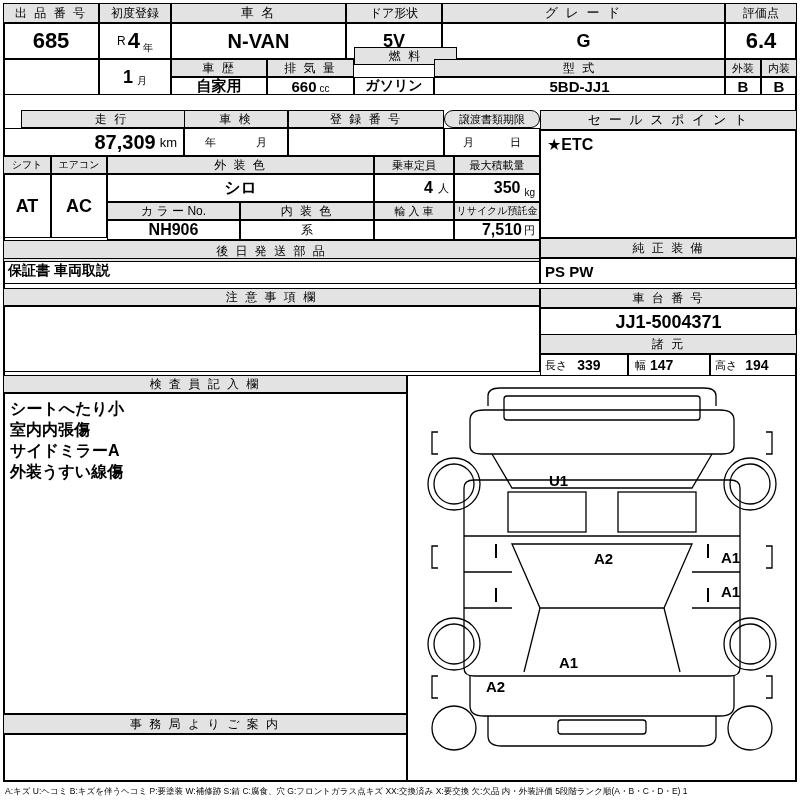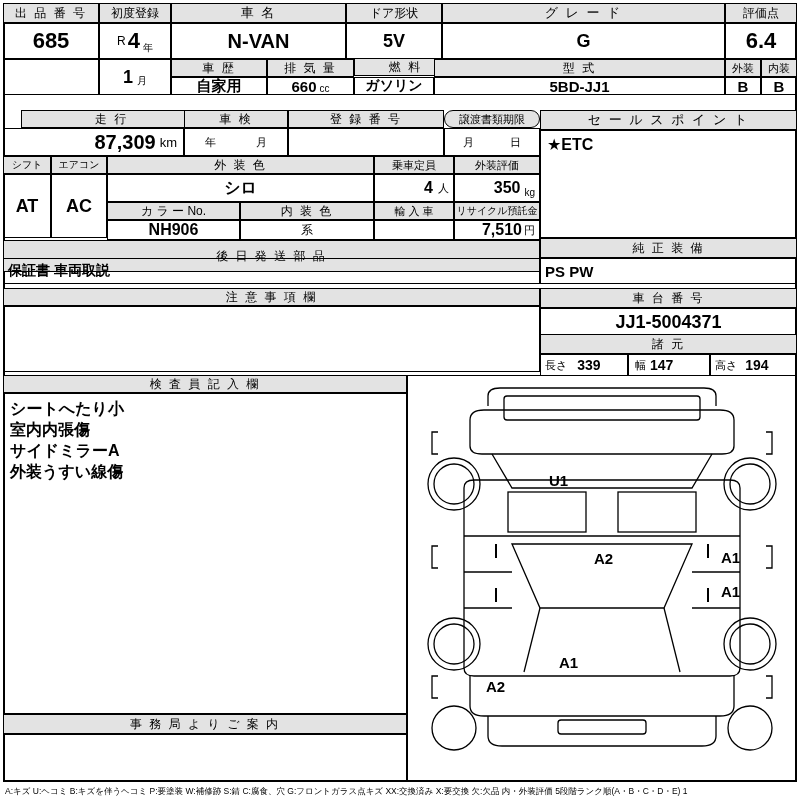--- a/index.html
+++ b/index.html
@@ -66,21 +66,21 @@
 
   <div class="box hdr c f12 sp" style="left:171px;top:59px;width:96px;height:18px;">車 歴</div>
   <div class="box c f15 b" style="left:171px;top:77px;width:96px;height:18px;">自家用</div>
 
   <div class="box hdr c f12 sp" style="left:267px;top:59px;width:87px;height:18px;">排 気 量</div>
   <div class="box c" style="left:267px;top:77px;width:87px;height:18px;">
     <span class="f15 b">660</span>
     <span class="f10" style="margin-left:3px;align-self:flex-end;">cc</span>
   </div>
 
-  <div class="box hdr c f12 sp" style="left:354px;top:58px;width:103px;height:18px;">燃 料</div>
+  <div class="box hdr c f12 sp" style="left:354px;top:47px;width:103px;height:18px;">燃 料</div>
   <div class="box c f14 b" style="left:354px;top:77px;width:80px;height:18px;">ガソリン</div>
 
   <div class="box hdr c f12 sp" style="left:434px;top:59px;width:291px;height:18px;">型 式</div>
   <div class="box c f15 b" style="left:434px;top:77px;width:291px;height:18px;">5BD-JJ1</div>
 
   <div class="box hdr c f11" style="left:725px;top:59px;width:36px;height:18px;">外装</div>
   <div class="box hdr c f11" style="left:761px;top:59px;width:36px;height:18px;">内装</div>
   <div class="box c f15 b" style="left:725px;top:77px;width:36px;height:18px;">B</div>
   <div class="box c f15 b" style="left:761px;top:77px;width:36px;height:18px;">B</div>
 
@@ -113,21 +113,21 @@
 
   <div class="box hdr c f10" style="left:3px;top:156px;width:48px;height:18px;">シフト</div>
   <div class="box hdr c f10" style="left:51px;top:156px;width:56px;height:18px;">エアコン</div>
   <div class="box c f18 b" style="left:3px;top:174px;width:48px;height:64px;">AT</div>
   <div class="box hdr c f12 sp" style="left:107px;top:156px;width:267px;height:18px;">外 装 色</div>
 
   <div class="box c f18 b" style="left:51px;top:174px;width:56px;height:64px;">AC</div>
   <div class="box c f16 b" style="left:107px;top:174px;width:267px;height:28px;">シロ</div>
 
   <div class="box hdr c f11" style="left:374px;top:156px;width:80px;height:18px;">乗車定員</div>
-  <div class="box hdr c f11" style="left:454px;top:156px;width:86px;height:18px;">外装評価</div>
+  <div class="box hdr c f11" style="left:454px;top:156px;width:86px;height:18px;">最大積載量</div>
   <div class="box r" style="left:374px;top:174px;width:80px;height:28px;">
     <span class="f16 b">4</span>
     <span class="f11" style="margin-left:5px;">人</span>
   </div>
   <div class="box r" style="left:454px;top:174px;width:86px;height:28px;">
     <span class="f16 b">350</span>
     <span class="f10" style="margin-left:4px;align-self:flex-end;padding-bottom:3px;">kg</span>
   </div>
 
   <div class="box hdr c f12" style="left:107px;top:202px;width:133px;height:18px;">カ ラ ー No.</div>
@@ -136,21 +136,21 @@
   <div class="box c f12" style="left:240px;top:220px;width:134px;height:20px;">系</div>
 
   <div class="box hdr c f11" style="left:374px;top:202px;width:80px;height:18px;">輸 入 車</div>
   <div class="box hdr c f10" style="left:454px;top:202px;width:86px;height:18px;">リサイクル預託金</div>
   <div class="box" style="left:374px;top:220px;width:80px;height:20px;"></div>
   <div class="box r" style="left:454px;top:220px;width:86px;height:20px;">
     <span class="f16 b">7,510</span>
     <span class="f11" style="margin-left:2px;">円</span>
   </div>
 
-  <div class="box hdr c f12 sp" style="left:3px;top:240px;width:537px;height:32px;">後 日 発 送 部 品</div>
+  <div class="box hdr c f12 sp" style="left:3px;top:240px;width:537px;height:22px;">後 日 発 送 部 品</div>
   <div class="box l f14 b" style="left:3px;top:258px;width:537px;height:26px;">保証書 車両取説</div>
 
   <div class="box hdr c f12 sp" style="left:3px;top:288px;width:537px;height:18px;">注 意 事 項 欄</div>
   <div class="box" style="left:3px;top:306px;width:537px;height:66px;"></div>
 
   <div class="box hdr c f12 sp" style="left:3px;top:375px;width:404px;height:18px;">検 査 員 記 入 欄</div>
   <div class="box multi" style="left:3px;top:393px;width:404px;height:321px;align-items:flex-start;justify-content:flex-start;padding-top:4px;">
     <div class="f16 b">シートへたり小</div>
     <div class="f16 b">室内内張傷</div>
     <div class="f16 b">サイドミラーA</div>

